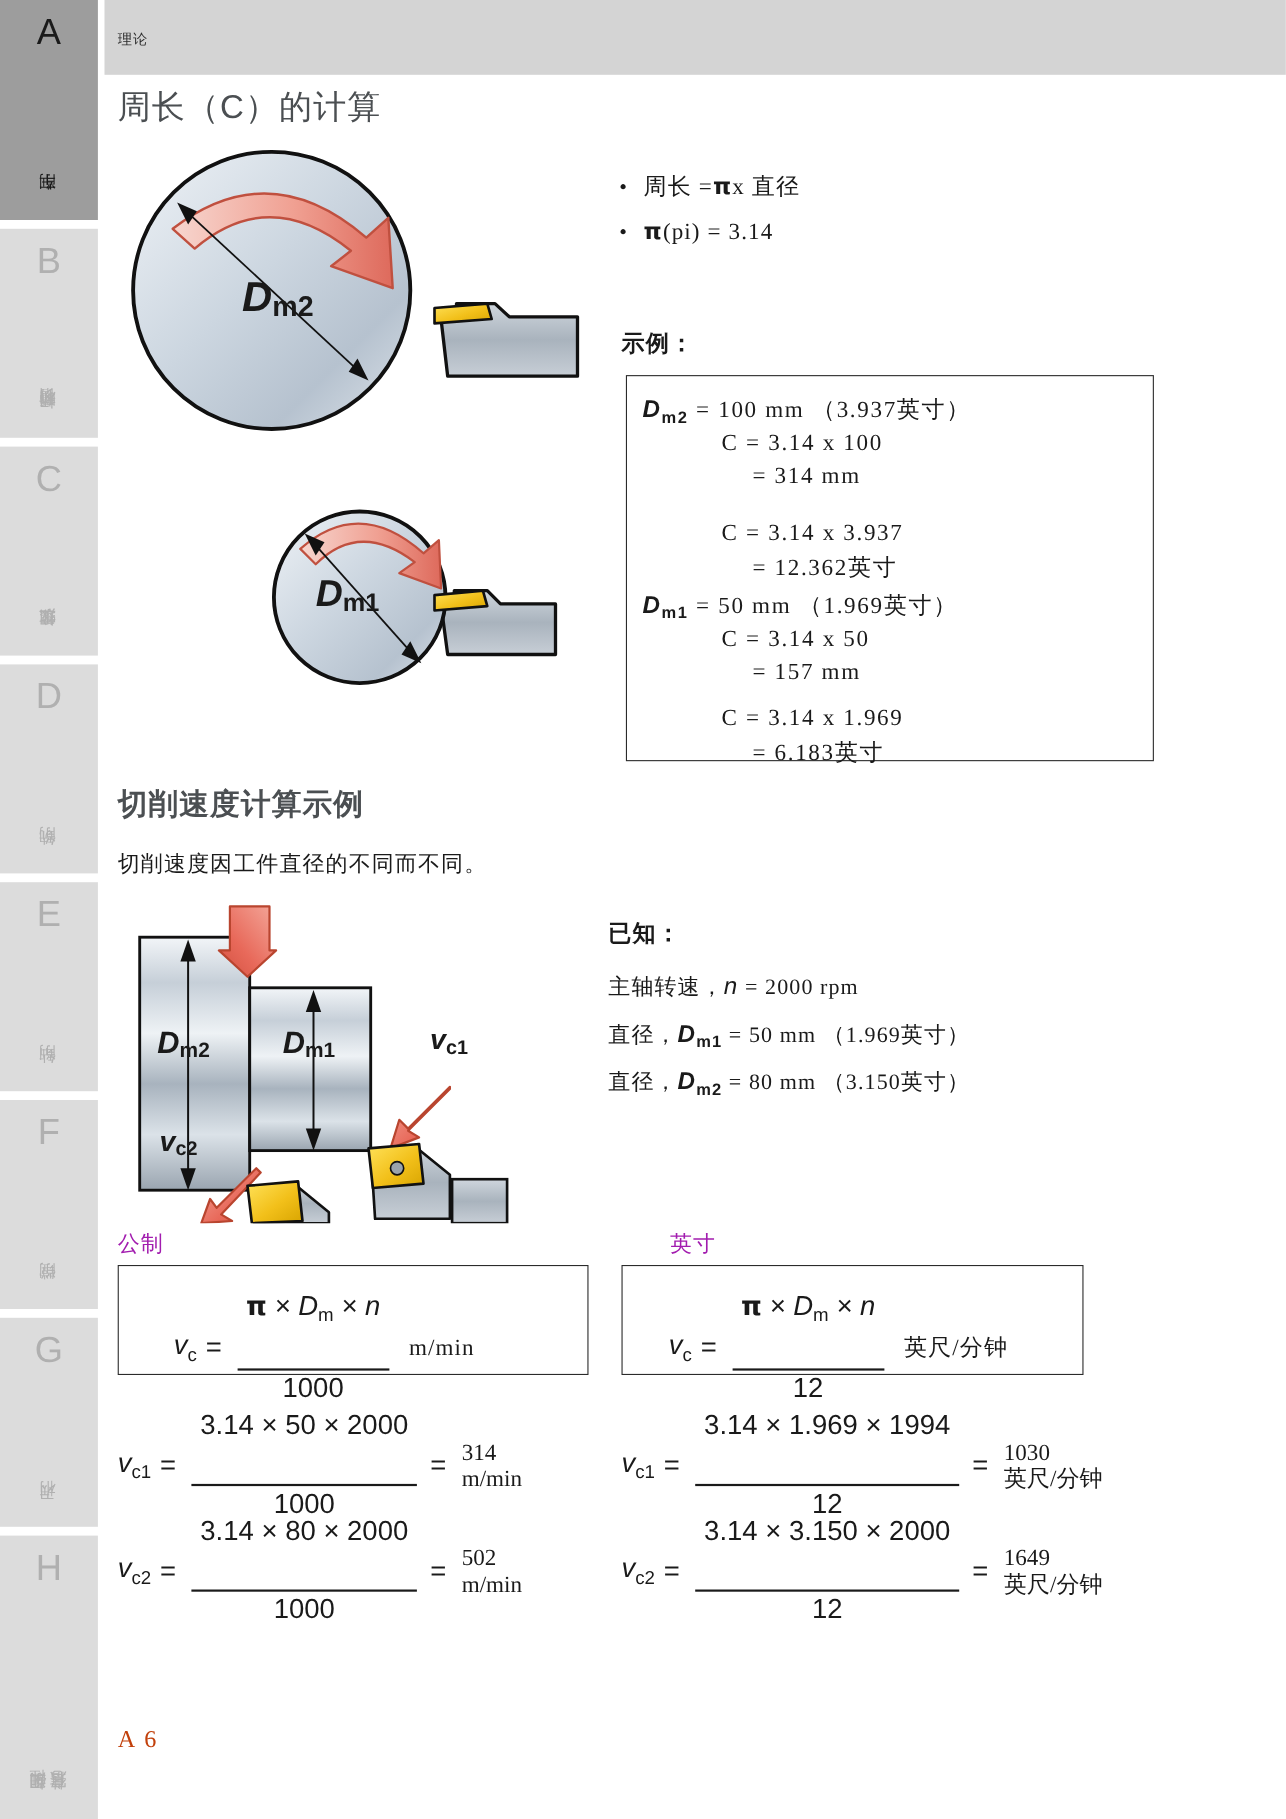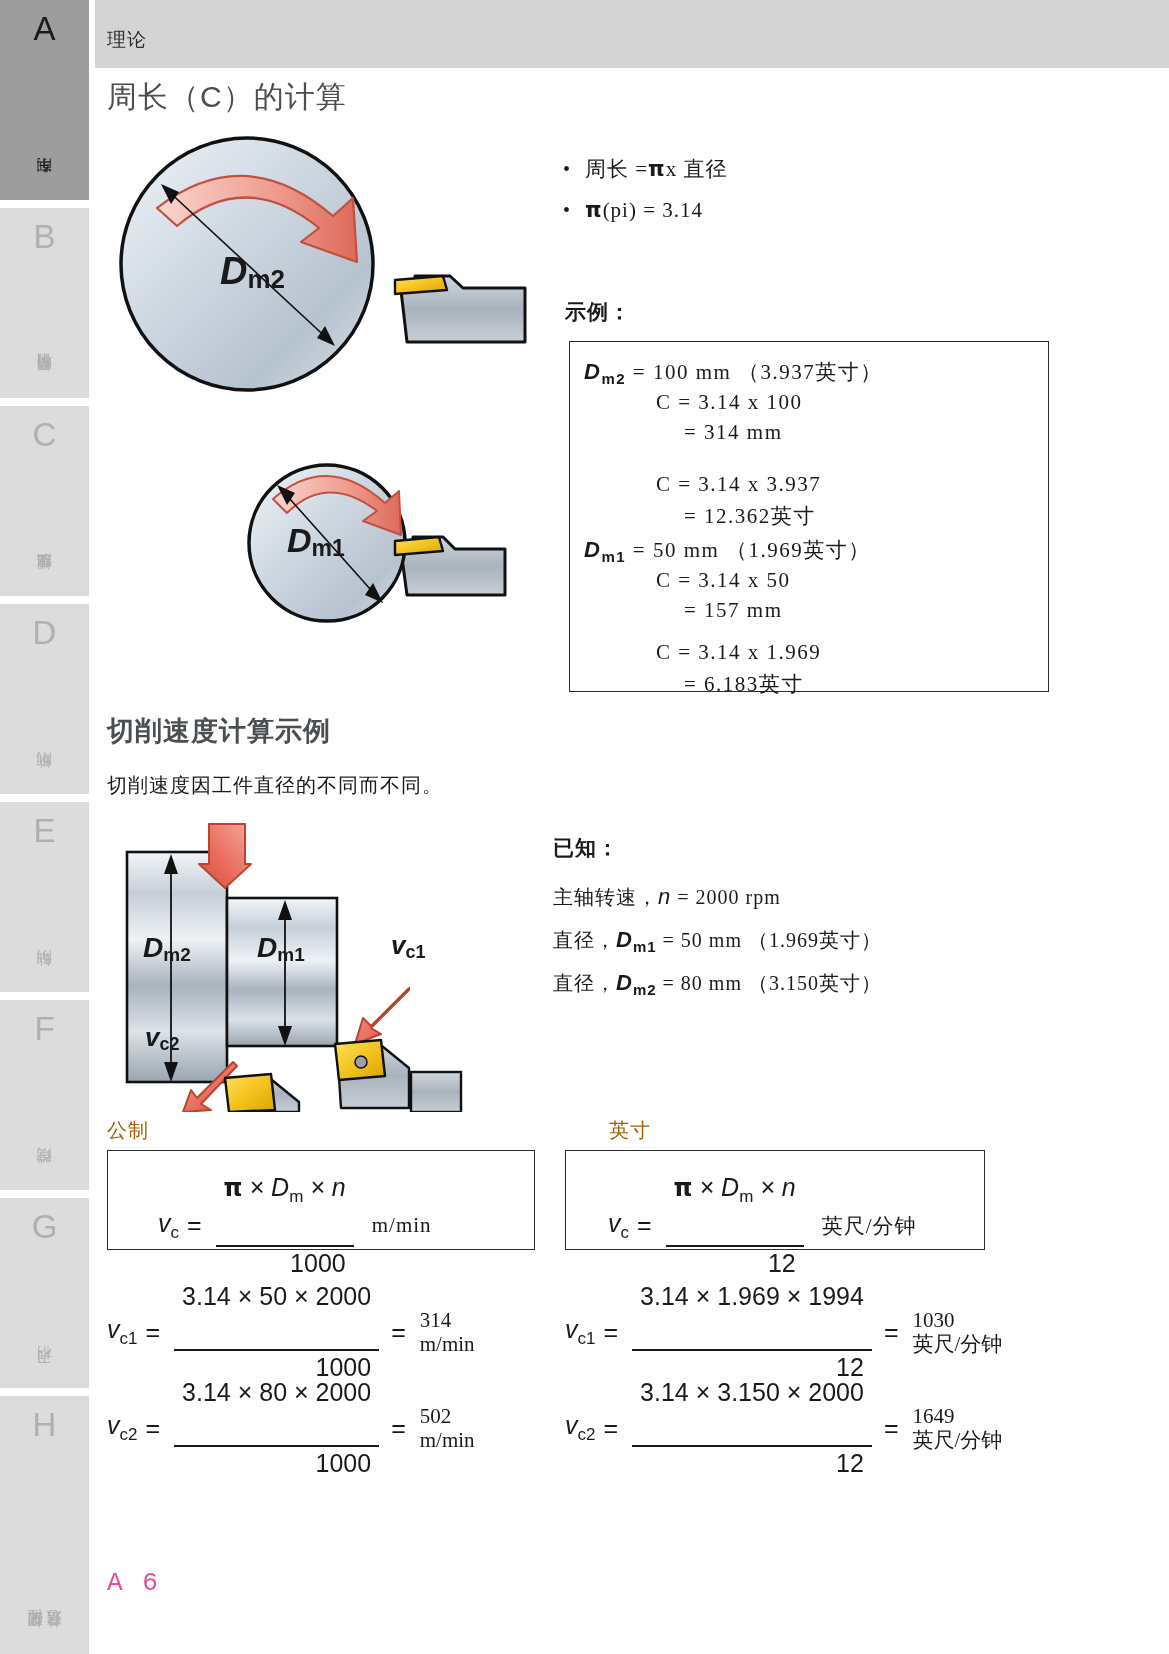--- a/index.html
+++ b/index.html
@@ -62,21 +62,21 @@
   #content { position: absolute; left: 95px; top: 0; width: 1074px; height: 1654px; }
 
   #page-header {
     position: absolute; left: 0; top: 0;
     width: 1074px; height: 68px;
     background: #d4d4d4;
   }
   #page-header .crumb {
     position: absolute; left: 12px; top: 27px;
     font-family: "Liberation Serif", serif;
-    font-size: 19px;
+    font-size: 13px;
     color: #2b2b2b;
     letter-spacing: 1px;
     text-align: right;
   }
 
   .h1 {
     position: absolute;
     font-family: "Liberation Sans", sans-serif;
     font-size: 30px;
     font-weight: 400;
@@ -149,33 +149,33 @@
     font-weight: 700;
     font-size: 15px;
     vertical-align: sub;
   }
 
   
   .formula-label {
     position: absolute;
     font-family: Liberation Mono, monospace;
     font-size: 20px;
-    color: #a16207;
+    color: #a21caf;
     letter-spacing: 1px;
   }
   .frac {
     display: inline-flex;
     flex-direction: column;
     align-items: center;
     vertical-align: middle;
     margin: 0 6px;
     gap: 36px;
   }
   .frac .num { padding: 0 8px 2px 8px; }
-  .frac .den { padding: 2px 8px 0 8px; border-top: 2px solid #1a1a1a; width: 100%; text-align: right; }
+  .frac .den { padding: 2px 8px 0 8px; border-top: 2px solid #1a1a1a; width: 100%; text-align: center; }
   .fml {
     position: absolute;
     display: flex;
     align-items: center;
     white-space: nowrap;
     font-family: "Liberation Sans", sans-serif;
     font-size: 25px;
   }
   .vc {
     font-family: "Liberation Sans", sans-serif;
@@ -199,23 +199,23 @@
     align-items: flex-start;
     font-family: "Liberation Serif", serif;
     font-size: 21px;
     line-height: 1.15;
     margin-left: 8px;
   }
 
   #footer {
     position: absolute;
     left: 12px; top: 1568px;
-    font-family: Liberation Mono, monospace;
-    font-size: 26px;
-    color: #ec4899;
+    font-family: Liberation Serif, serif;
+    font-size: 22px;
+    color: #c2410c;
     letter-spacing: 2px;
   }
 
   svg { display: block; }
 </style>
 </head>
 <body>
 
 <div id="sidebar">
     <div class="tab active" style="top: 0px; height: 200px;">

